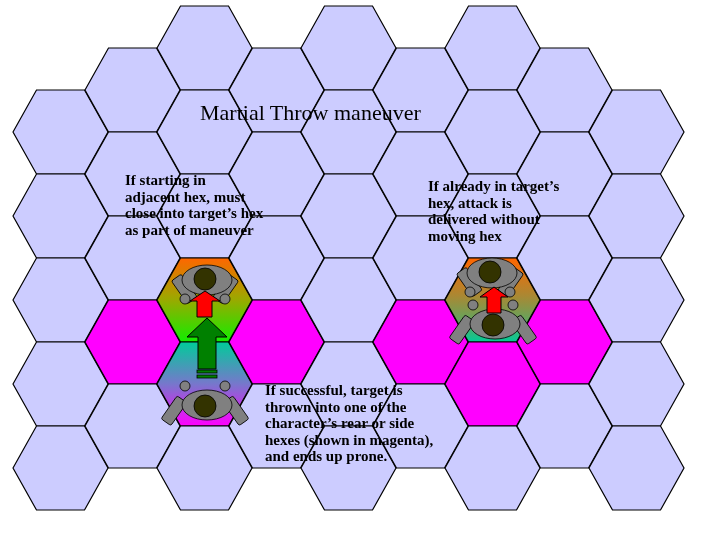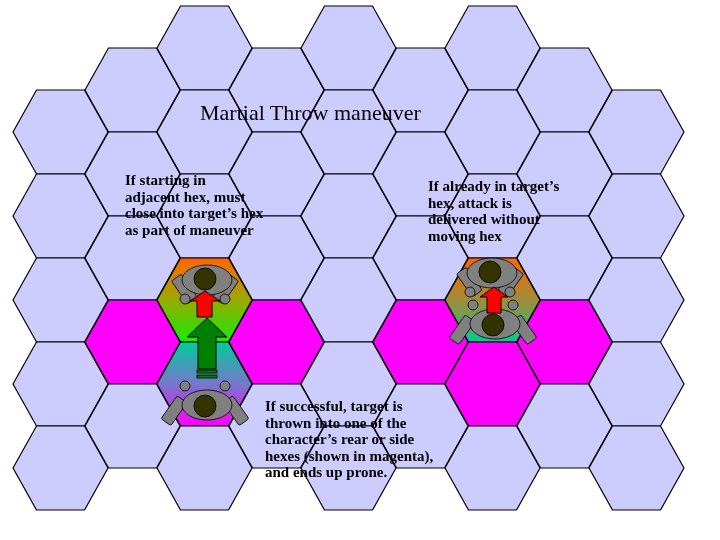--- a/index.html
+++ b/index.html
@@ -11,21 +11,21 @@
       font-family: "Liberation Serif", "DejaVu Serif", serif;
       color: #000;
       text-align: left;
       white-space: pre-line;
       pointer-events: none;
     }
     .title { font-size: 22px; font-weight: normal; left: 200px; top: 100px; width: 285px; }
     .note { font-size: 15px; font-weight: bold; line-height: 16.5px; }
     #note-left { left: 125px; top: 172px; width: 160px; }
     #note-right { left: 428px; top: 178px; width: 150px; }
-    #note-bottom { left: 265px; top: 398px; width: 185px; }
+    #note-bottom { left: 265px; top: 382px; width: 185px; }
   </style>
 </head>
 <body>
 
 <svg id="board" viewBox="0 0 720 540" xmlns="http://www.w3.org/2000/svg">
   <defs>
     <linearGradient id="gradA" x1="0" y1="0" x2="0" y2="1">
       <stop offset="0" stop-color="#FF6600"></stop>
       <stop offset="0.5" stop-color="#99AA00"></stop>
       <stop offset="1" stop-color="#11EE00"></stop>

